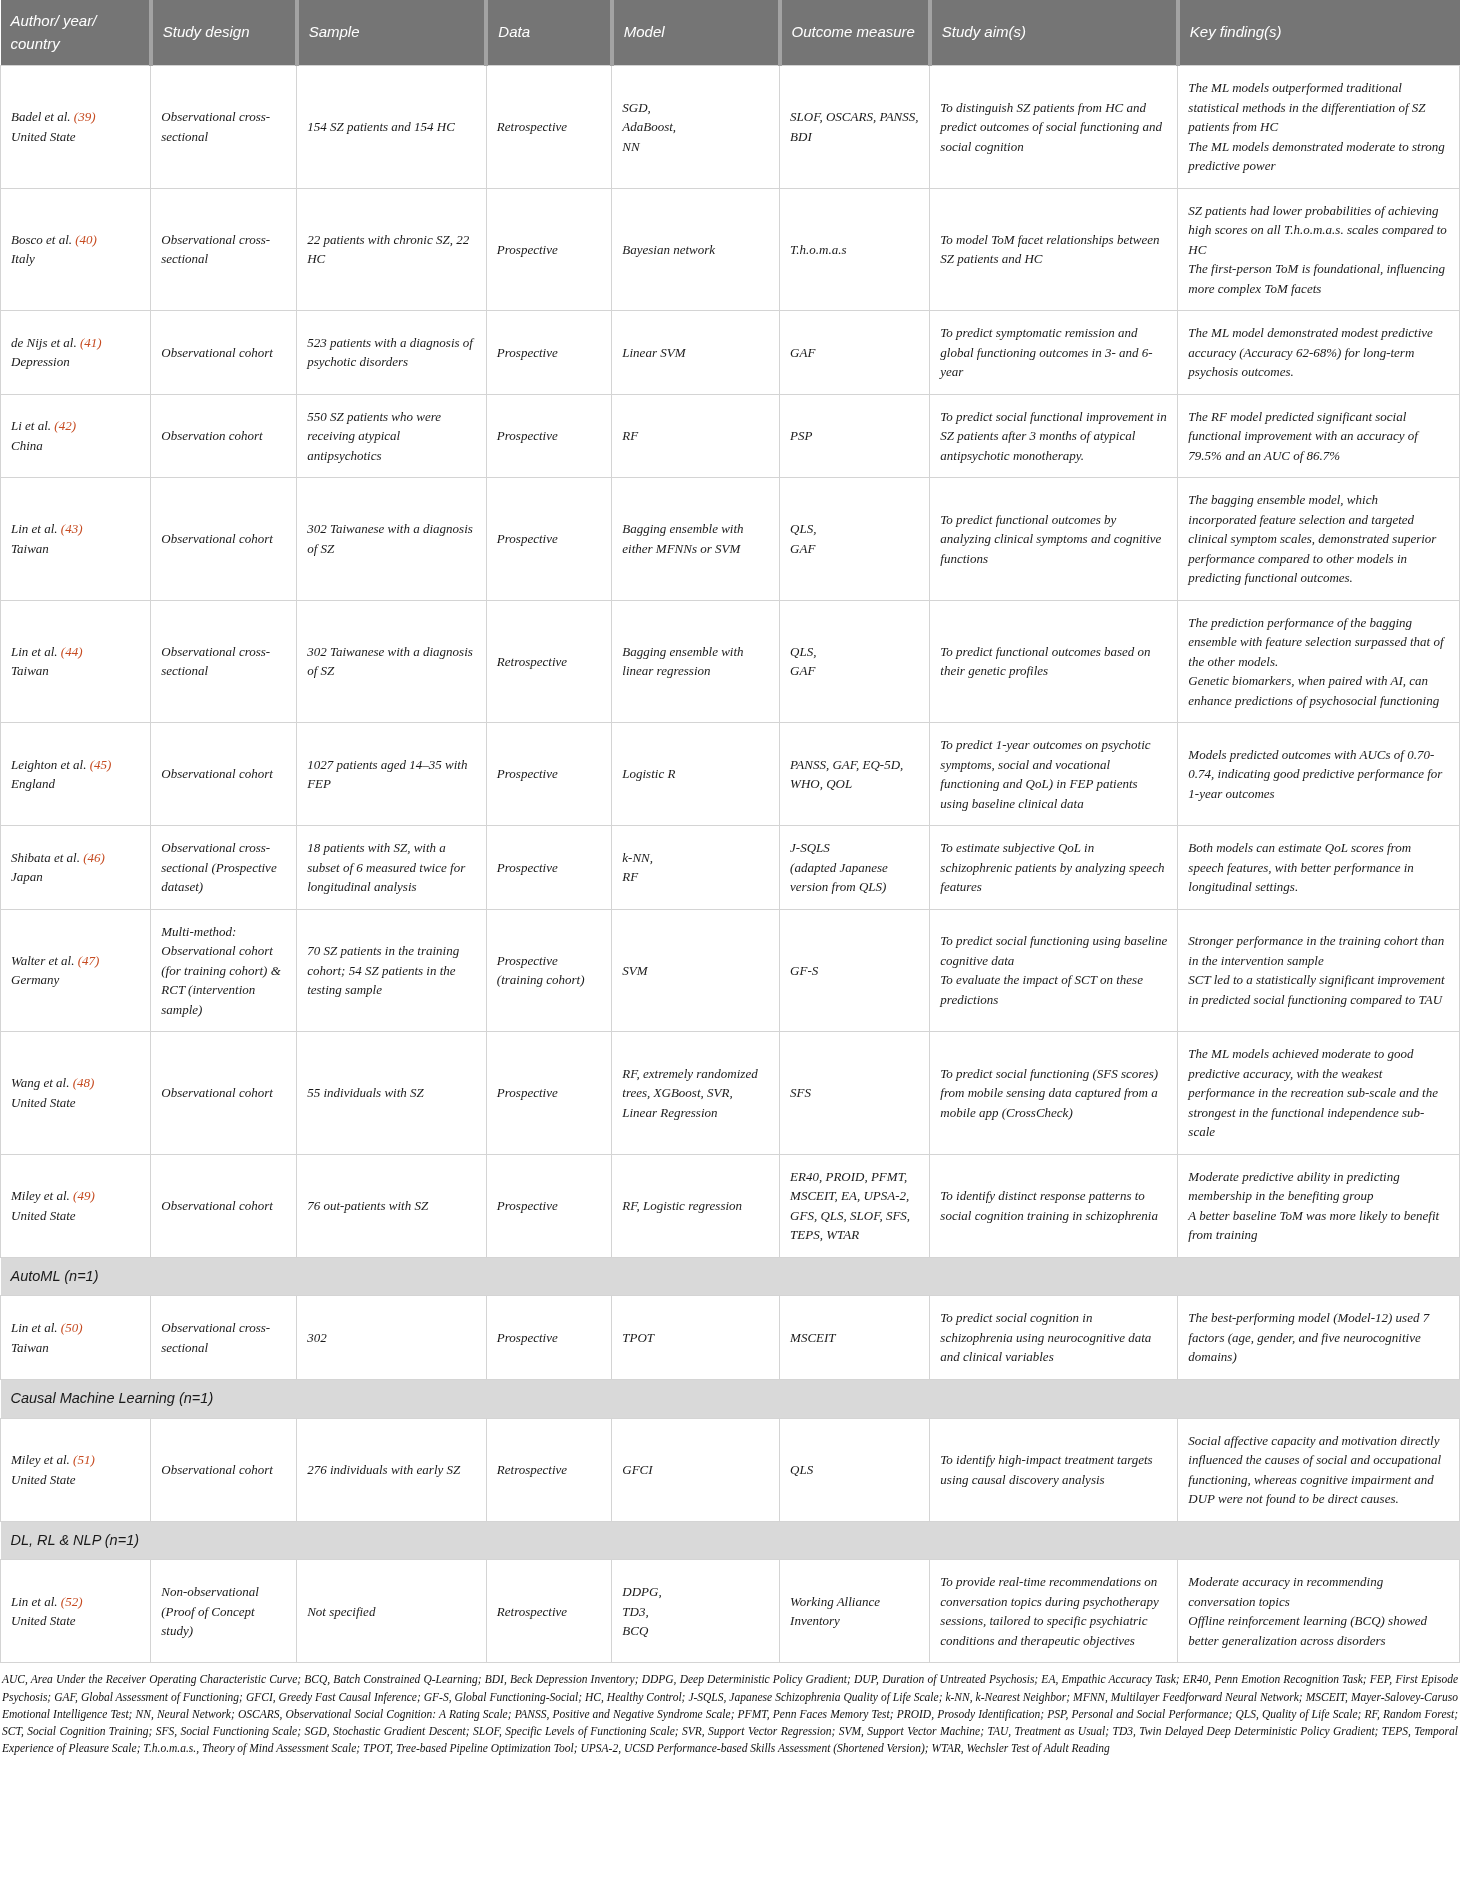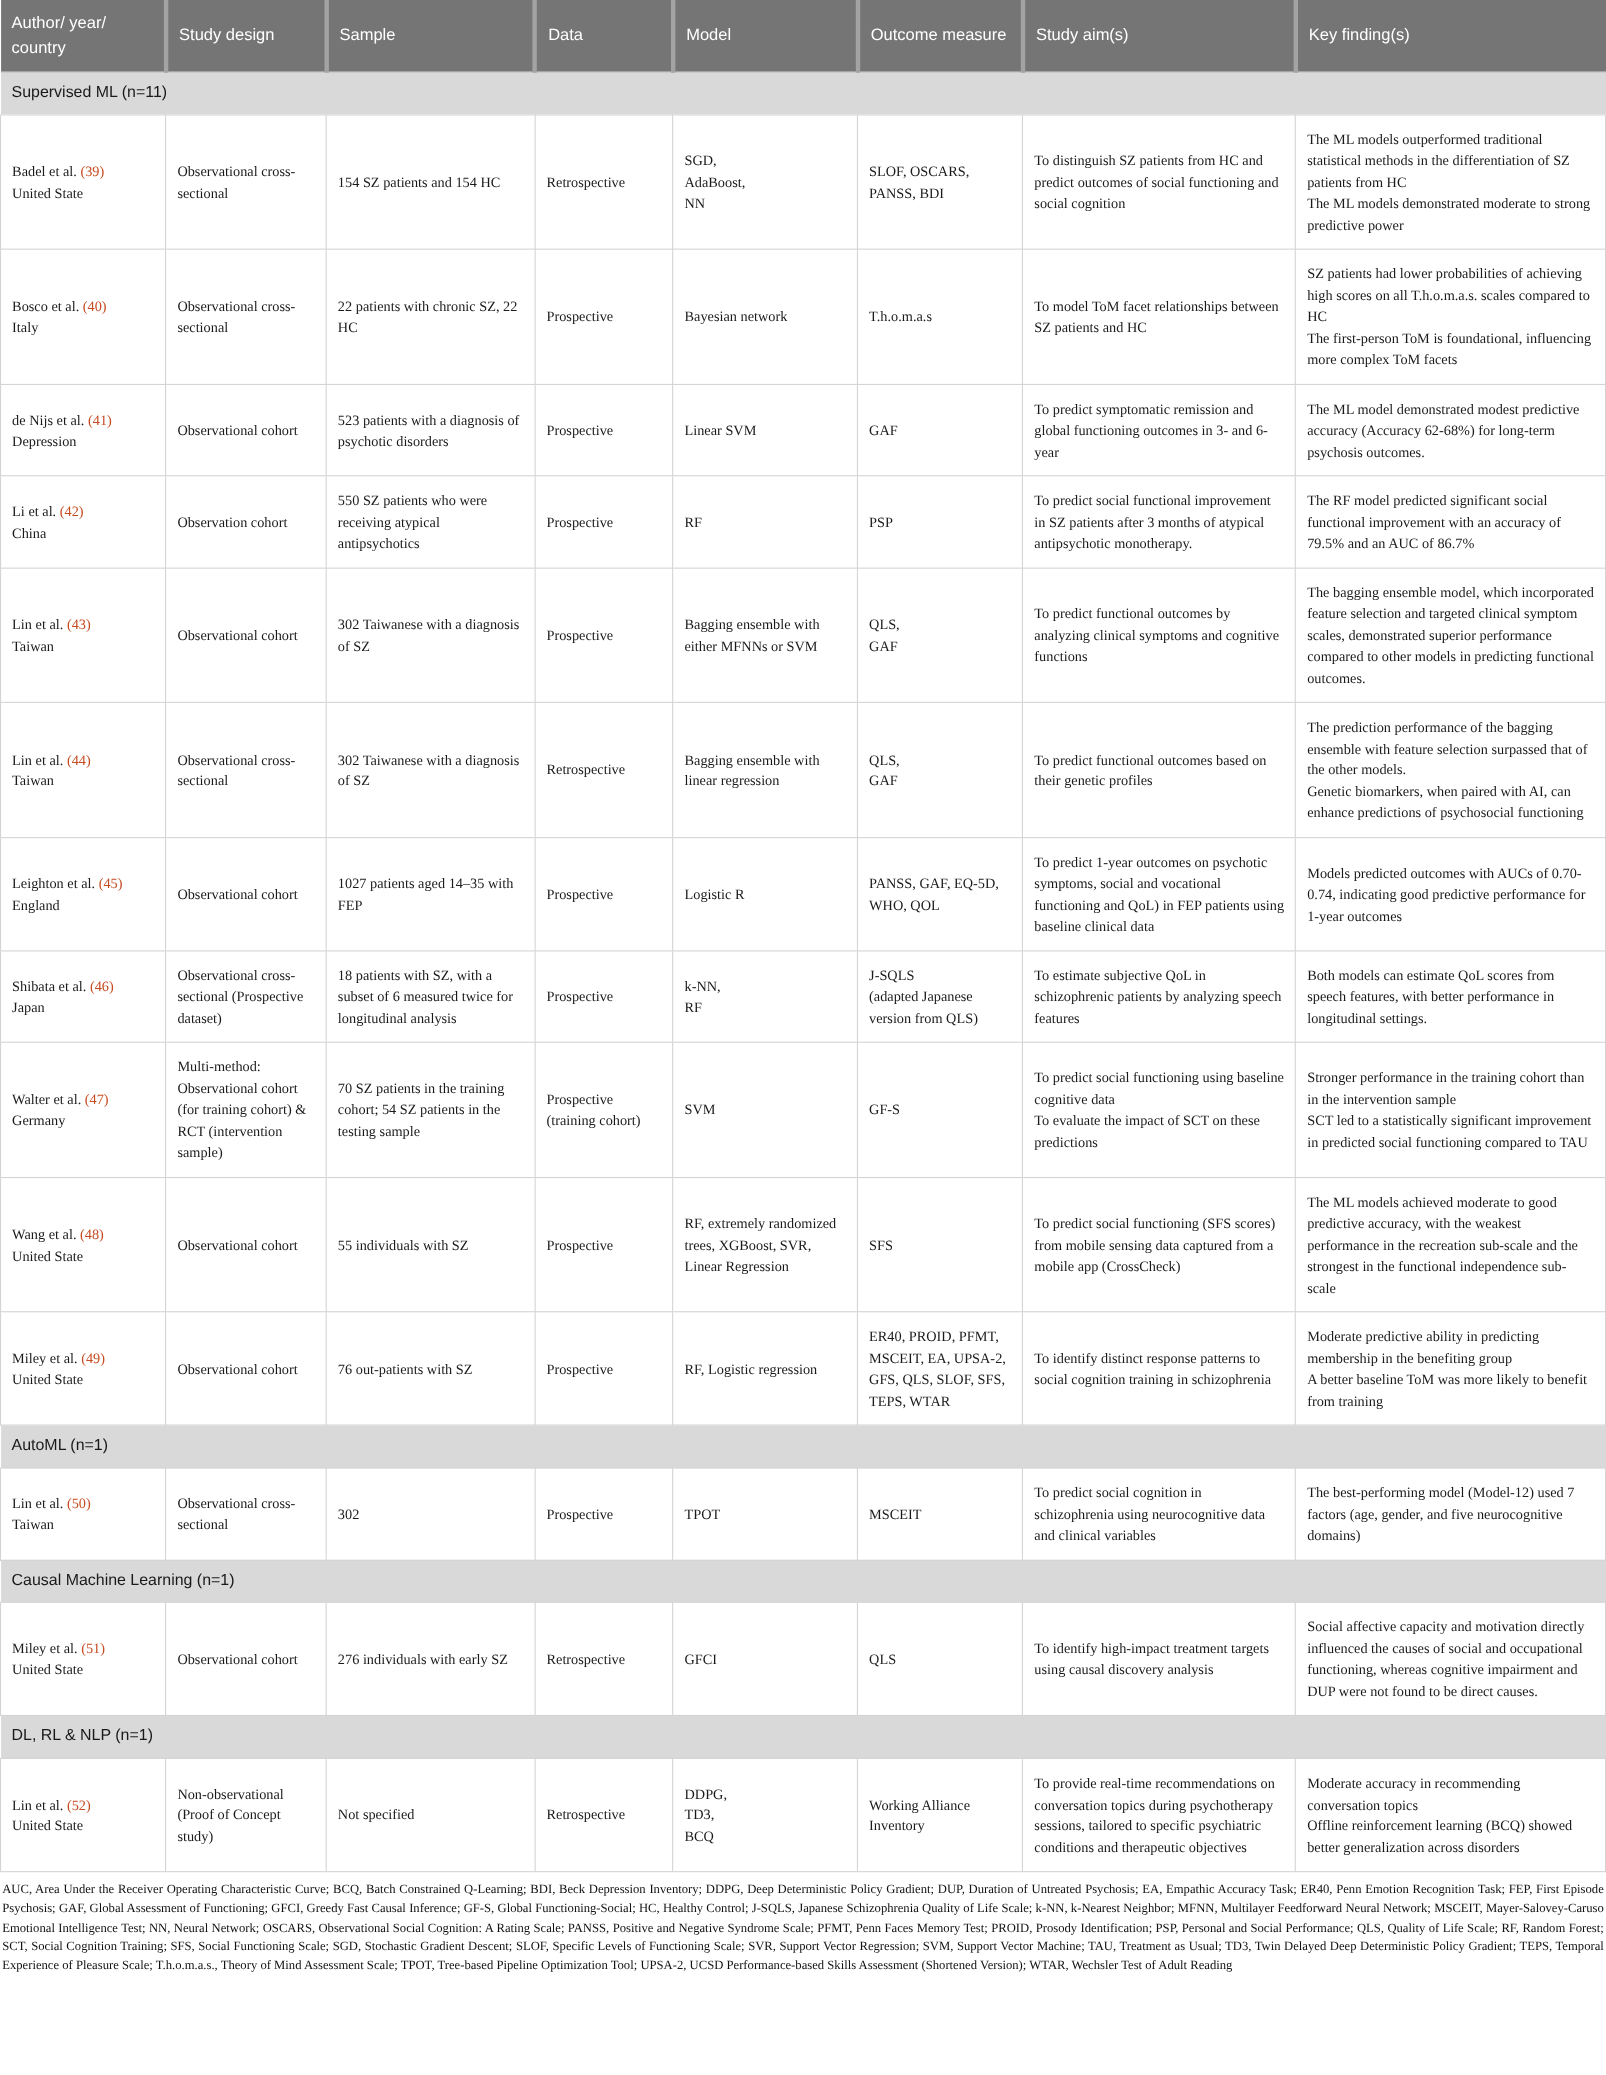--- a/index.html
+++ b/index.html
@@ -7,20 +7,21 @@
     padding: 0;
     background: #ffffff;
   }
   body {
     width: 1460px;
     font-family: "Liberation Serif", serif;
     color: var(--body-text, #1a1a1a);
   }
   .figure-wrap {
     width: 1460px;
+    font-style: italic;
   }
   table.studies {
     width: 100%;
     border-collapse: collapse;
     table-layout: fixed;
     font-family: "Liberation Serif", serif;
     font-size: 13px;
     line-height: 1.5;
   }
   col.c-author   { width: 10.3%; }
@@ -99,23 +100,20 @@
         <th>Study design</th>
         <th>Sample</th>
         <th>Data</th>
         <th>Model</th>
         <th>Outcome measure</th>
         <th>Study aim(s)</th>
         <th>Key finding(s)</th>
       </tr>
     </thead>
     <tbody id="tbody">
-        <tr class="section-row">
-          <td colspan="8">Supervised ML (n=11)</td>
-        </tr>
         <tr class="study-row">
           <td class="author-cell"><div><span>Badel et al. </span><span class="ref">(39)</span></div><div>United State</div></td>
           <td>Observational cross-sectional</td>
           <td>154 SZ patients and 154 HC</td>
           <td>Retrospective</td>
           <td>SGD,
 AdaBoost,
 NN</td>
           <td>SLOF, OSCARS, PANSS, BDI</td>
           <td>To distinguish SZ patients from HC and predict outcomes of social functioning and social cognition</td>

